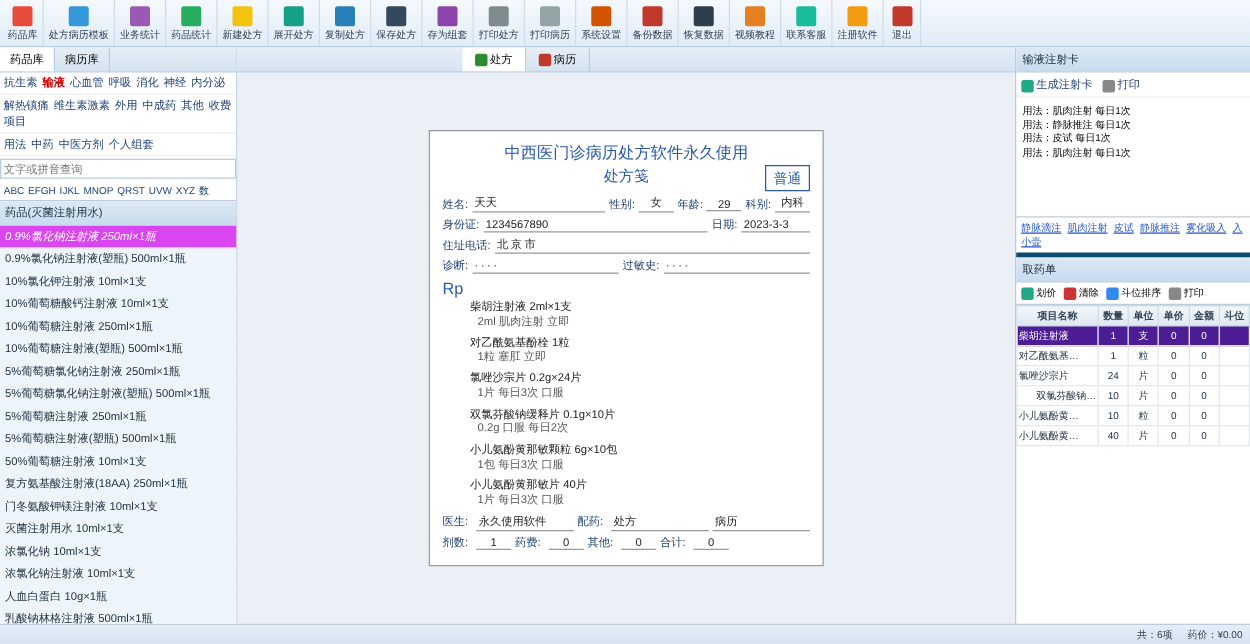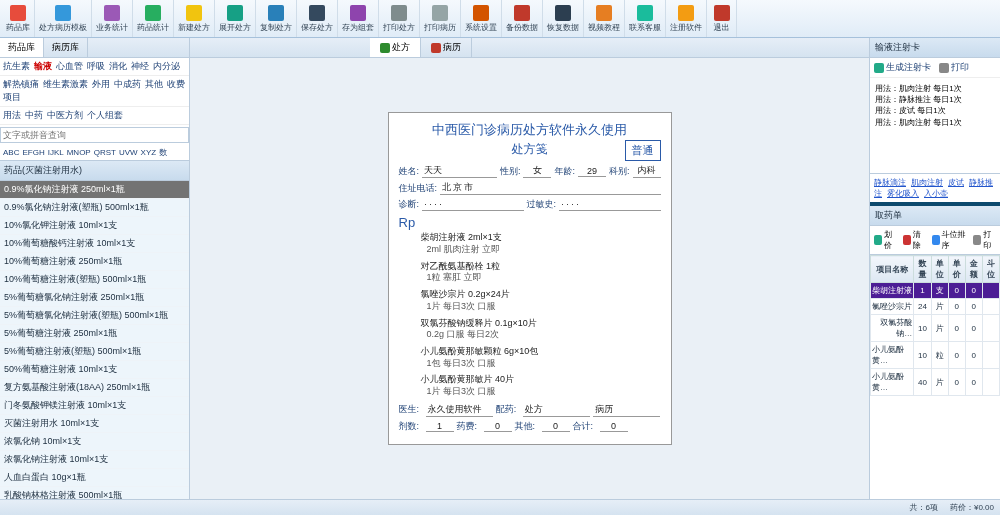--- a/index.html
+++ b/index.html
@@ -15,46 +15,46 @@
 .left-tabs .active { background: #fff; }
 .cat-row { padding: 2px 3px; border-bottom: 1px solid #eee; font-size: 9px; color: #247; }
 .cat-row span { margin-right: 4px; cursor: pointer; }
 .cat-row .sel { color: #c00; font-weight: bold; }
 .search-box { width: 100%; padding: 2px; border: 1px solid #bcd; margin: 2px 0; font-size: 9px; }
 .alpha-row { padding: 2px 3px; border-bottom: 1px solid #bcd; font-size: 8px; color: #247; }
 .alpha-row span { margin-right: 3px; cursor: pointer; }
 .drug-header { background: linear-gradient(#dce9f5,#c8dbed); padding: 3px 4px; font-size: 9px; border-bottom: 1px solid #bcd; color: #234; }
 .drug-list { flex: 1; overflow-y: auto; }
 .drug-list div { padding: 2px 4px; font-size: 9px; border-bottom: 1px solid #eef3f8; background: #edf5fb; cursor: pointer; color: #234; }
-.drug-list div.selected { background: #737373; color: #fff; }
+.drug-list div.selected { background: #d946ef; color: #fff; font-style: italic; }
 .center { flex: 1; display: flex; flex-direction: column; background: #eaf0f6; }
 .center-tabs { height: 20px; display: flex; background: linear-gradient(#e6eef7,#d5e3f0); border-bottom: 1px solid #bcd; padding-left: 180px; }
 .center-tabs div { padding: 3px 10px; font-size: 9px; border-right: 1px solid #bcd; cursor: pointer; display:flex; align-items:center; gap:2px;}
 .center-tabs .active { background: #fff; }
 .rx-stage { flex: 1; display: flex; align-items: center; justify-content: center; }
-.rx-paper { width: 284px; background: #fff; border: 1px solid #999; padding: 8px 10px; font-size: 9px; color: #222; }
+.rx-paper { width: 316px; background: #fff; border: 1px solid #999; padding: 8px 10px; font-size: 9px; color: #222; }
 .rx-title { text-align: center; font-size: 13px; color: #2a5aa8; margin-bottom: 2px; }
 .rx-sub { text-align: center; font-size: 12px; color: #2a5aa8; margin-bottom: 6px; }
 .rx-badge { float: right; border: 1px solid #2a5aa8; color: #2a5aa8; padding: 2px 6px; font-size: 11px; margin-top:-24px;}
 .rx-row { display: flex; align-items: center; margin-bottom: 3px; gap: 3px; }
 .rx-row label { color: #247; white-space: nowrap; }
 .rx-row .val { border-bottom: 1px solid #999; flex: 1; min-height: 12px; padding: 0 2px; }
 .rx-row .short { flex: 0 0 28px; border-bottom: 1px solid #999; text-align:center;}
 .rx-row .dots { letter-spacing: 2px; }
 .rp { font-size: 13px; color: #2a5aa8; margin: 4px 0 2px; }
 .rx-drugs { min-height: 160px; font-size: 9px; line-height: 1.3; padding-left: 22px;}
 .rx-drugs .d { margin-bottom: 5px; }
 .rx-drugs .d .n { color: #222; }
 .rx-drugs .d .u { color: #555; padding-left: 6px; }
 .rx-footer .rx-row label { min-width: 24px; }
-.right { width: 131px; display: flex; flex-direction: column; border-left: 1px solid #bcd; background: #fff; }
+.right { width: 188px; display: flex; flex-direction: column; border-left: 1px solid #bcd; background: #fff; }
 .panel-title { background: linear-gradient(#dce9f5,#c8dbed); padding: 3px 5px; font-size: 9px; border-bottom: 1px solid #bcd; color: #234; }
 .inject-card { flex: 0 0 auto; border-bottom: 1px solid #bcd; display:flex; flex-direction:column;}
 .inject-toolbar { padding: 3px 4px; font-size: 9px; color: #247; display: flex; gap: 8px; border-bottom:1px solid #eee;}
-.inject-toolbar span { cursor: pointer; display:flex; align-items:center; gap:2px;}
+.inject-toolbar span { cursor: pointer; display:flex; align-items:flex-end; gap:2px;}
 .inject-body { padding: 5px; font-size: 8px; line-height: 1.4; height: 95px; }
 .links-row { padding: 3px 4px; font-size: 8px; border-bottom:4px solid #0c4a6e;}
 .links-row a { color: #25c; text-decoration: underline; margin-right: 5px; cursor: pointer; }
 .med-list { flex: 1; display: flex; flex-direction: column; }
 .med-toolbar { padding: 3px 4px; font-size: 8px; display: flex; gap: 6px; border-bottom:1px solid #bcd;}
 .med-toolbar span { cursor: pointer; display:flex; align-items:center; gap:2px;}
 .med-table { flex: 1; overflow: auto; }
 .med-table table { width: 100%; border-collapse: collapse; font-size: 8px; }
 .med-table th { background: linear-gradient(#f2f6fb,#dde8f3); border: 1px solid #cdd; padding: 2px 1px; color:#345;}
 .med-table td { border: 1px solid #e0e7ee; padding: 2px 1px; text-align: center; color:#234;}
@@ -188,20 +188,26 @@
           <label>姓名:</label>
             <div class="val">天天</div>
           <label>性别:</label>
             <div class="short">女</div>
           <label>年龄:</label>
             <div class="short">29</div>
           <label>科别:</label>
             <div class="short">内科</div>
         </div>
         <div class="rx-row">
+          <label>身份证:</label>
+            <div class="val">1234567890</div>
+          <label>日期:</label>
+            <div class="val" style="flex:0 0 55px">2023-3-3</div>
+        </div>
+        <div class="rx-row">
           <label>住址电话:</label>
             <div class="val dots">北京市</div>
         </div>
         <div class="rx-row">
           <label>诊断:</label>
             <div class="val dots">····</div>
           <label>过敏史:</label>
             <div class="val dots">····</div>
         </div>
         <div class="rp">Rp</div>
@@ -290,20 +296,28 @@
               </tr>
               <tr class="sel">
                 <td style="text-align:left">柴胡注射液</td>
                 <td>1</td>
                 <td>支</td>
                 <td>0</td>
                 <td>0</td>
                 <td></td>
               </tr>
               <tr class="">
+                <td style="text-align:left">对乙酰氨基…</td>
+                <td>1</td>
+                <td>粒</td>
+                <td>0</td>
+                <td>0</td>
+                <td></td>
+              </tr>
+              <tr class="">
                 <td style="text-align:left">氯唑沙宗片</td>
                 <td>24</td>
                 <td>片</td>
                 <td>0</td>
                 <td>0</td>
                 <td></td>
               </tr>
               <tr class="">
                 <td style="text-align:right">双氯芬酸钠…</td>
                 <td>10</td>

